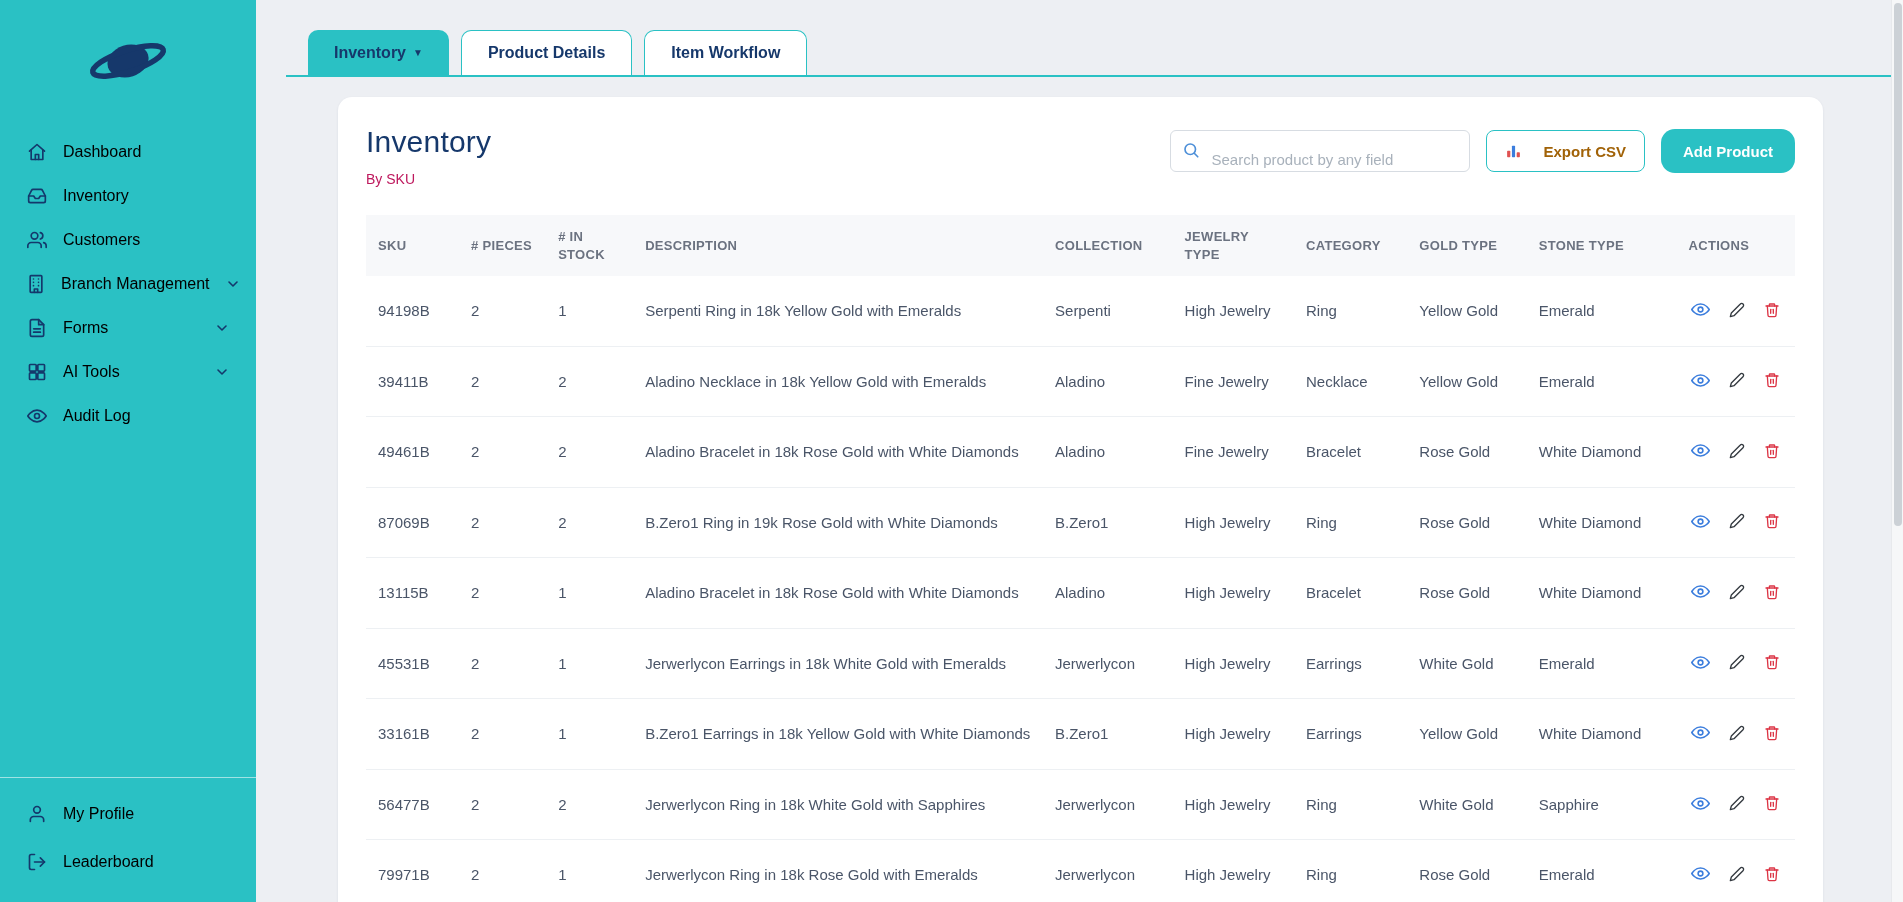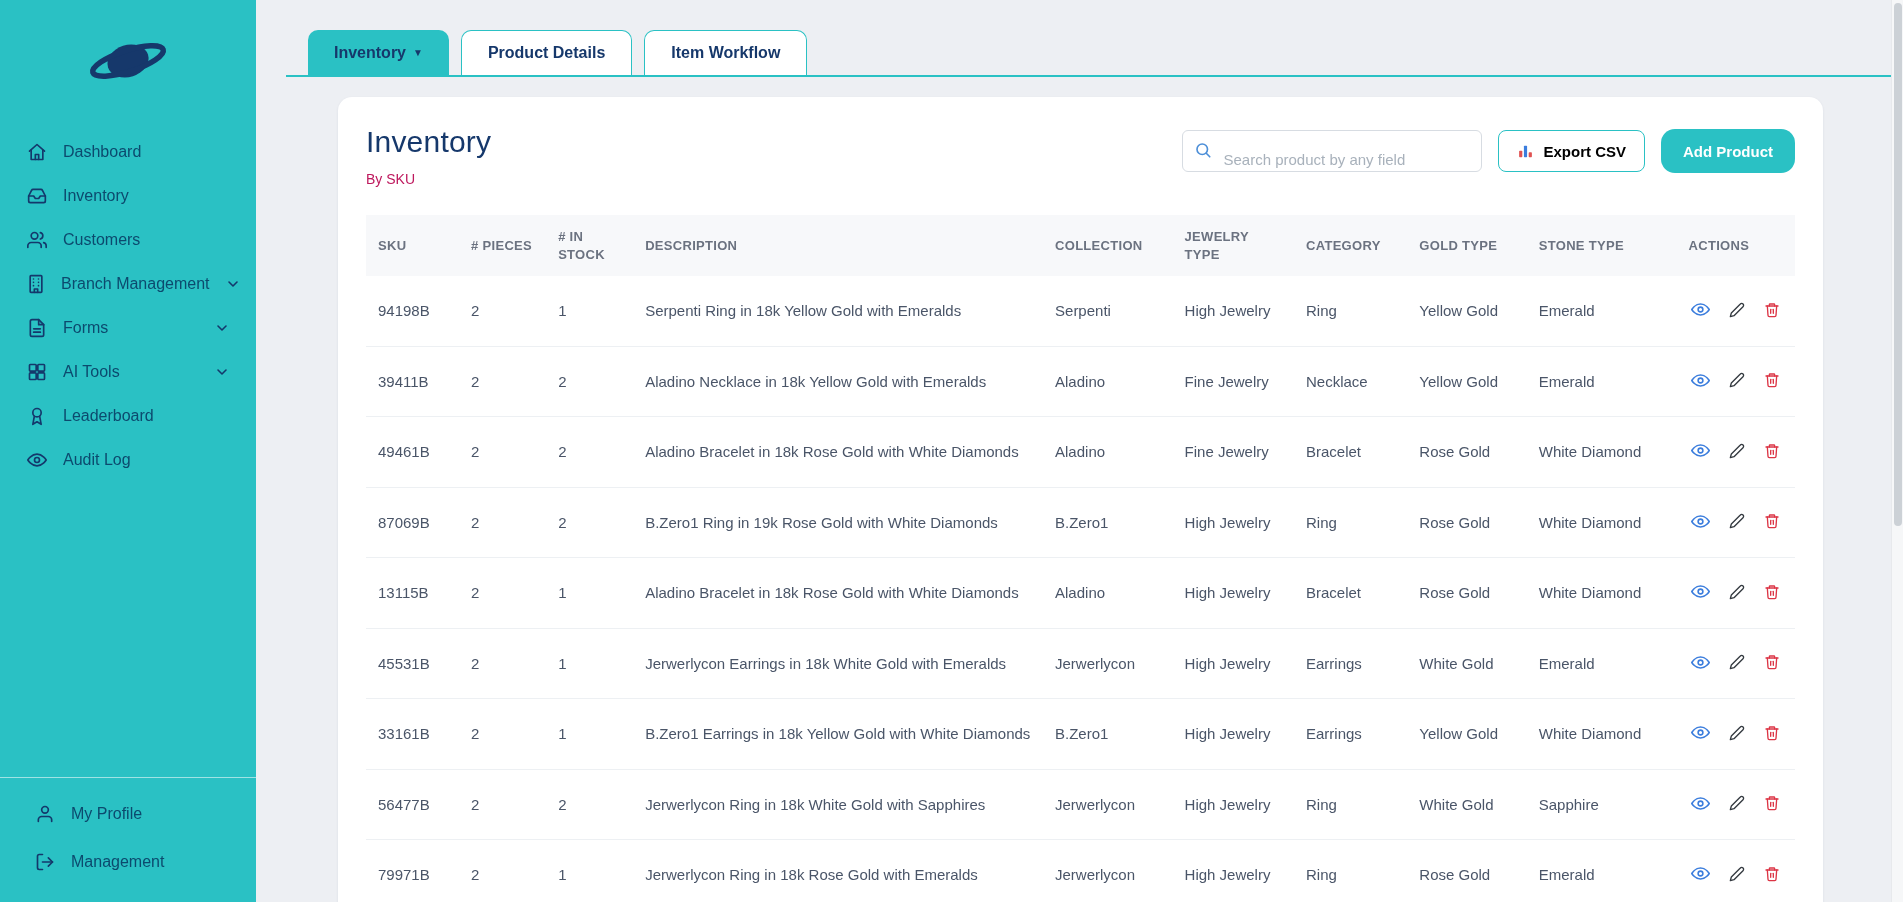--- a/index.html
+++ b/index.html
@@ -13,26 +13,26 @@
   
   .sidebar {
     position: fixed; left: 0; top: 0; bottom: 0; width: 256px;
     background: #2ac1c4; display: flex; flex-direction: column;
   }
   .logo-wrap { padding: 26px 0 30px 0; text-align: center; }
   .nav { flex: 1; }
   .nav-item {
     display: flex; align-items: center; gap: 15px;
     height: 44px; padding: 0 26px; cursor: pointer;
-    color: #0c4a6e; font-size: 16px;
+    color: #000000; font-size: 16px;
   }
   .nav-icon { display: inline-flex; width: 22px; justify-content: center; color: #14386b; }
   .nav-label { white-space: nowrap; }
   .chev { margin-left: auto; display: inline-flex; color: #14386b; }
-  .sidebar-footer { border-top: 1px solid rgba(255,255,255,0.55); padding: 12px 0 16px 8px; }
+  .sidebar-footer { border-top: 1px solid rgba(255,255,255,0.55); padding: 12px 0 16px 0; }
   .sidebar-footer .nav-item { height: 48px; }
 
   
   .main { margin-left: 256px; height: 100%; }
 
   .tabbar {
     display: flex; align-items: flex-end; gap: 12px;
     margin: 30px 0 0 30px; padding-left: 22px;
     border-bottom: 2px solid #2ac1c4;
   }
@@ -59,23 +59,23 @@
   .search-box input {
     width: 300px; height: 42px; border: 1px solid #d7dce2; border-radius: 6px;
     padding: 16px 12px 0 40px; font-size: 15px; color: #3c4858; outline: none;
     font-family: inherit; background: #fff;
   }
   .search-box input::placeholder { color: #a8b1bb; }
   .search-icon { position: absolute; left: 12px; top: 11px; color: #4d8fd8; }
 
   .btn { cursor: pointer; font-family: inherit; }
   .btn-export {
-    height: 42px; display: inline-flex; align-items: center; gap: 9px;
+    height: 42px; display: inline-flex; align-items: center; gap: 21px;
     background: #ffffff; border: 1px solid #2ac1c4; border-radius: 8px;
-    padding: 8px 18px; font-size: 15px; font-weight: 600; color: #000000;
+    padding: 8px 18px; font-size: 15px; font-weight: 600; color: #a16207;
   }
   .btn-add {
     height: 44px; background: #2ac1c4; color: #ffffff; border: none;
     border-radius: 14px; padding: 0 22px; font-size: 15px; font-weight: 600;
   }
 
   
   table { width: 100%; border-collapse: collapse; margin-top: 28px; }
   thead th {
     background: #f7f8fa; color: #6b7280; text-align: left;
@@ -190,29 +190,20 @@
       <span class="nav-label">AI Tools</span>
       <span class="chev">
         <svg width="16" height="16" viewBox="0 0 24 24" fill="none" stroke="currentColor" stroke-width="2.4" stroke-linecap="round" stroke-linejoin="round">
             <path d="M6 9l6 6 6-6"></path>
           </svg>
       </span>
     </div>
     <div class="nav-item">
       <span class="nav-icon">
         <svg width="20" height="20" viewBox="0 0 24 24" fill="none" stroke="currentColor" stroke-width="2" stroke-linecap="round" stroke-linejoin="round">
-            <circle cx="12" cy="8" r="5"></circle>
-            <path d="M8.8 12.5L7 22l5-3 5 3-1.8-9.5"></path>
-          </svg>
-      </span>
-      <span class="nav-label">Leaderboard</span>
-    </div>
-    <div class="nav-item">
-      <span class="nav-icon">
-        <svg width="20" height="20" viewBox="0 0 24 24" fill="none" stroke="currentColor" stroke-width="2" stroke-linecap="round" stroke-linejoin="round">
             <path d="M1 12s4-7 11-7 11 7 11 7-4 7-11 7S1 12 1 12z"></path>
             <circle cx="12" cy="12" r="3"></circle>
           </svg>
       </span>
       <span class="nav-label">Audit Log</span>
     </div>
   </nav>
 
   <div class="sidebar-footer">
     <div class="nav-item">
@@ -225,21 +216,21 @@
       <span class="nav-label">My Profile</span>
     </div>
     <div class="nav-item">
       <span class="nav-icon">
         <svg width="20" height="20" viewBox="0 0 24 24" fill="none" stroke="currentColor" stroke-width="2" stroke-linecap="round" stroke-linejoin="round">
             <path d="M9 21H5a2 2 0 0 1-2-2V5a2 2 0 0 1 2-2h4"></path>
             <path d="M16 17l5-5-5-5"></path>
             <path d="M21 12H9"></path>
           </svg>
       </span>
-      <span class="nav-label">Management</span>
+      <span class="nav-label">Leaderboard</span>
     </div>
   </div>
 </aside>
 
 <main class="main">
 
   <div class="tabbar">
     <button class="tab active">
       <span>Inventory</span>
       <span class="caret">▼</span>

